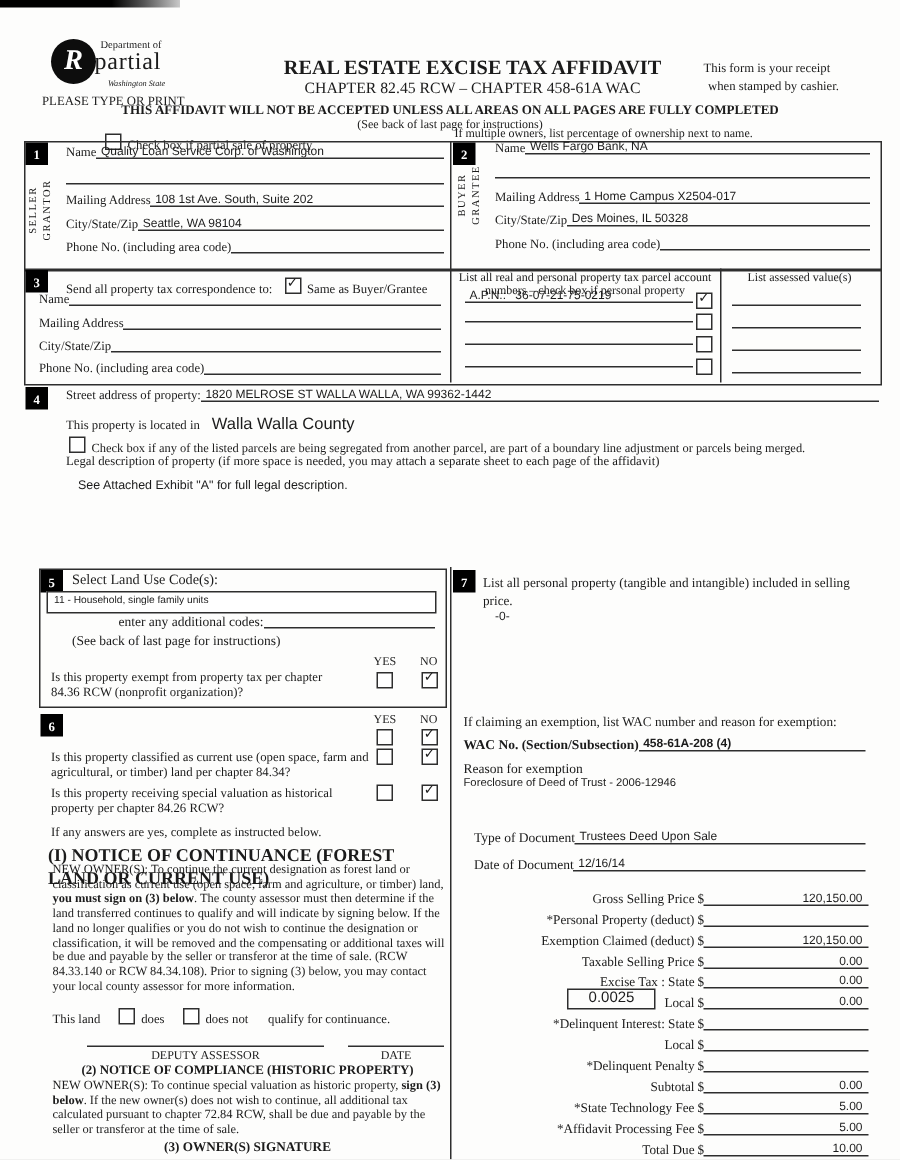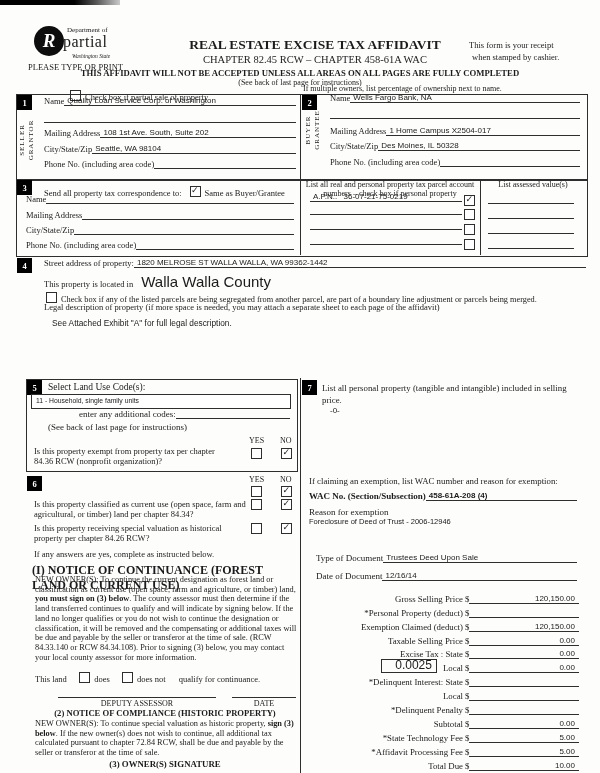--- a/index.html
+++ b/index.html
@@ -23,22 +23,22 @@
       font-family:"DejaVu Sans",sans-serif;}
   .vert{transform:rotate(-90deg);font-size:7px;letter-spacing:1px;line-height:9px;text-align:center;
         white-space:nowrap;}
   .para{font-size:8.3px;line-height:9.7px;text-align:left;}
   .mrow{display:flex;align-items:flex-end;height:13.9px;}
   .mlab{width:160px;text-align:right;font-size:8.8px;white-space:nowrap;display:flex;
         justify-content:flex-end;align-items:flex-end;}
   .mdollar{margin-left:2px;font-size:8.8px;}
   .mline{flex:1;border-bottom:1px solid #2e2e2e;text-align:right;font-family:"Liberation Sans",sans-serif;
          font-size:8px;padding-right:4px;white-space:nowrap;}
-  .ratebox{border:1px solid #2e2e2e;padding:0px 4px 1px 13px;margin-right:6px;
-           font-family:"Liberation Sans",sans-serif;font-size:12px;line-height:11px;}
+  .ratebox{border:1px solid #2e2e2e;padding:0px 13px 1px 13px;margin-right:6px;
+           font-family:"Liberation Sans",sans-serif;font-size:10px;line-height:11px;}
   .scanbar{background:linear-gradient(to right,#000 0 62%,#555 80%,#c9c9c9 100%);}
   .qcb{position:absolute;}
 </style>
 </head>
 <body>
 
 <div id="page">
 
   <div class="abs scanbar" style="left:0;top:0;width:120px;height:5px;"></div>
 
@@ -163,21 +163,21 @@
   <div class="abs ul" style="left:488px;top:225px;width:86px;height:8px;"></div>
   <div class="abs ul" style="left:488px;top:240px;width:86px;height:8px;"></div>
 
   <div class="abs numbox" style="left:17px;top:258px;">4</div>
   <div class="abs fld" style="left:44px;top:258px;width:542px;">
     <span class="lbl">Street address of property:</span>
     <span class="ul val">1820 MELROSE ST WALLA WALLA, WA 99362-1442</span>
   </div>
   <div class="abs" style="left:44px;top:273px;">
     <span class="lbl">This property is located in</span>
-    <span class="val" style="font-size:15px;margin-left:4px;margin-top:6px;">Walla Walla County</span>
+    <span class="val" style="font-size:11px;margin-left:4px;margin-top:6px;">Walla Walla County</span>
   </div>
   <div class="abs" style="left:46px;top:288px;width:540px;">
     <span class="cb"></span>
     <span style="font-size:8.3px;">Check box if any of the listed parcels are being segregated from another parcel, are part of a boundary line adjustment or parcels being merged.</span>
   </div>
   <div class="abs lbl" style="left:44px;top:302px;">Legal description of property (if more space is needed, you may attach a separate sheet to each page of the affidavit)</div>
   <div class="abs val" style="left:52px;top:318px;font-size:8.3px;">See Attached Exhibit "A" for full legal description.</div>
 
   <div class="abs" style="left:300px;top:378px;width:1px;height:395px;background:#2e2e2e;"></div>
 

